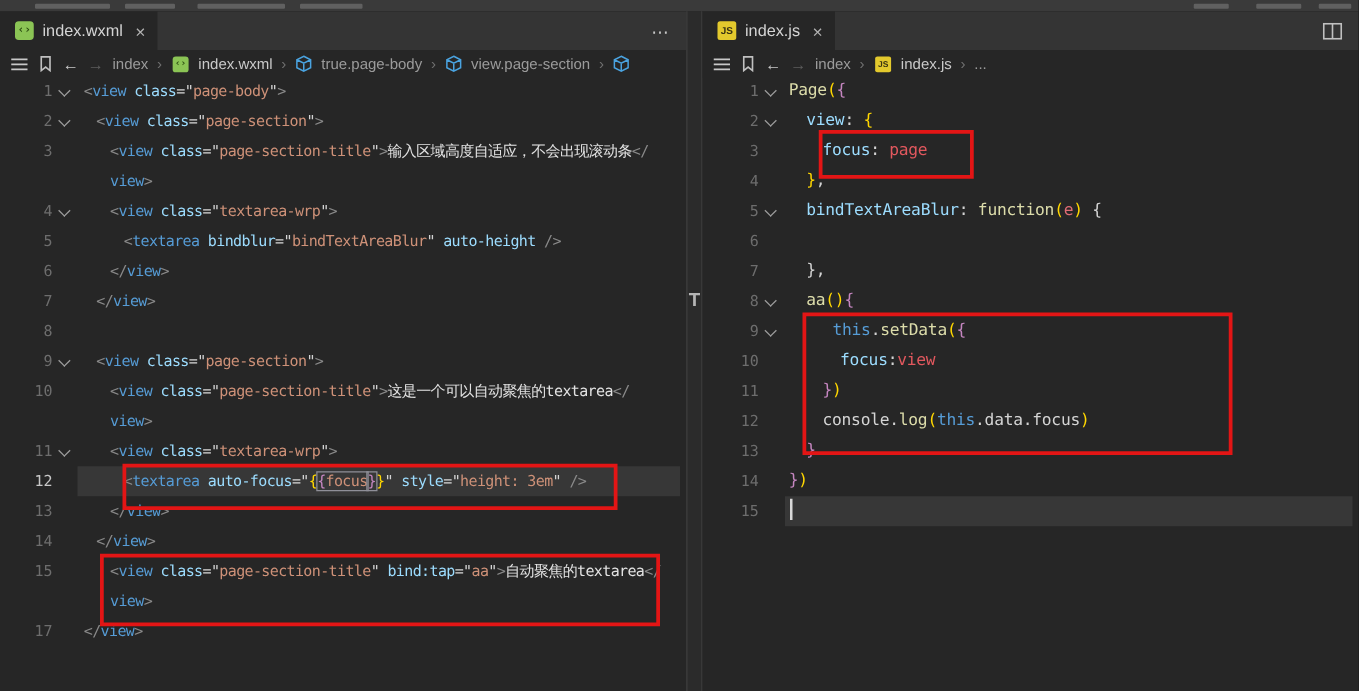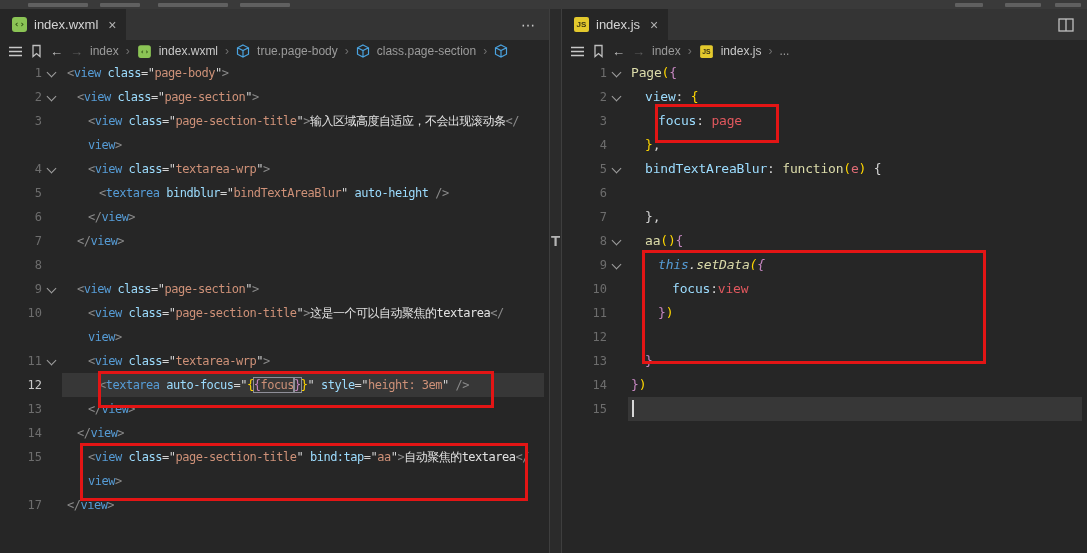--- a/index.html
+++ b/index.html
@@ -95,21 +95,21 @@
       <span class="crumb bc-file">index.wxml</span>
       <span class="sep">›</span>
       <svg class="bicon" width="14" height="14" viewBox="0 0 14 14">
           <path d="M7 1l5.5 2.8v6.4L7 13 1.5 10.2V3.8z M1.5 3.8L7 6.6l5.5-2.8 M7 6.6V13" stroke="#4aa3e0" stroke-width="1.2" fill="none"></path>
         </svg>
       <span class="crumb">true.page-body</span>
       <span class="sep">›</span>
       <svg class="bicon" width="14" height="14" viewBox="0 0 14 14">
           <path d="M7 1l5.5 2.8v6.4L7 13 1.5 10.2V3.8z M1.5 3.8L7 6.6l5.5-2.8 M7 6.6V13" stroke="#4aa3e0" stroke-width="1.2" fill="none"></path>
         </svg>
-      <span class="crumb">class.page-section</span>
+      <span class="crumb">view.page-section</span>
       <span class="sep">›</span>
       <svg class="bicon" width="14" height="14" viewBox="0 0 14 14">
           <path d="M7 1l5.5 2.8v6.4L7 13 1.5 10.2V3.8z M1.5 3.8L7 6.6l5.5-2.8 M7 6.6V13" stroke="#4aa3e0" stroke-width="1.2" fill="none"></path>
         </svg>
     </div>
   <div class="crow" style="top: 52px;">
         <span class="lnum" style="width: 42px;">1</span>
         <span class="chev" style="left: 48px;"></span>
         <span class="ltxt" style="left: 67px;"><span style="color: rgb(138, 138, 138);">&lt;</span><span style="color: rgb(86, 156, 214);">view</span><span style="color: rgb(212, 212, 212);"> </span><span style="color: rgb(156, 220, 254);">class</span><span style="color: rgb(212, 212, 212);">="</span><span style="color: rgb(206, 145, 120);">page-body</span><span style="color: rgb(212, 212, 212);">"</span><span style="color: rgb(138, 138, 138);">&gt;</span></span>
       </div>
@@ -259,32 +259,33 @@
         <span class="ltxt" style="left: 83px;"><span style="color: rgb(212, 212, 212);">},</span></span>
       </div>
       <div class="crow" style="top: 220px;">
         <span class="lnum" style="width: 45px;">8</span>
         <span class="chev" style="left: 51px;"></span>
         <span class="ltxt" style="left: 83px;"><span style="color: rgb(220, 220, 170);">aa</span><span style="color: rgb(255, 215, 0);">()</span><span style="color: rgb(197, 134, 192);">{</span></span>
       </div>
       <div class="crow" style="top: 244px;">
         <span class="lnum" style="width: 45px;">9</span>
         <span class="chev" style="left: 51px;"></span>
-        <span class="ltxt" style="left: 96px; font-style: italic;"><span style="color: rgb(86, 156, 214);">this</span><span style="color: rgb(212, 212, 212);">.</span><span style="color: rgb(220, 220, 170);">setData</span><span style="color: rgb(255, 215, 0);">(</span><span style="color: rgb(197, 134, 192);">{</span></span>
+        <span class="ltxt" style="left: 104px;"><span style="color: rgb(86, 156, 214);">this</span><span style="color: rgb(212, 212, 212);">.</span><span style="color: rgb(220, 220, 170);">setData</span><span style="color: rgb(255, 215, 0);">(</span><span style="color: rgb(197, 134, 192);">{</span></span>
       </div>
       <div class="crow" style="top: 268px;">
         <span class="lnum" style="width: 45px;">10</span>
         <span class="ltxt" style="left: 110px;"><span style="color: rgb(156, 220, 254);">focus</span><span style="color: rgb(212, 212, 212);">:</span><span style="color: rgb(226, 88, 94);">view</span></span>
       </div>
       <div class="crow" style="top: 292px;">
         <span class="lnum" style="width: 45px;">11</span>
         <span class="ltxt" style="left: 96px;"><span style="color: rgb(197, 134, 192);">}</span><span style="color: rgb(255, 215, 0);">)</span></span>
       </div>
       <div class="crow" style="top: 316px;">
         <span class="lnum" style="width: 45px;">12</span>
+        <span class="ltxt" style="left: 96px;"><span style="color: rgb(212, 212, 212);">console.</span><span style="color: rgb(220, 220, 170);">log</span><span style="color: rgb(255, 215, 0);">(</span><span style="color: rgb(86, 156, 214);">this</span><span style="color: rgb(212, 212, 212);">.data.focus</span><span style="color: rgb(255, 215, 0);">)</span></span>
       </div>
       <div class="crow" style="top: 340px;">
         <span class="lnum" style="width: 45px;">13</span>
         <span class="ltxt" style="left: 83px;"><span style="color: rgb(197, 134, 192);">}</span></span>
       </div>
       <div class="crow" style="top: 364px;">
         <span class="lnum" style="width: 45px;">14</span>
         <span class="ltxt" style="left: 69px;"><span style="color: rgb(197, 134, 192);">}</span><span style="color: rgb(255, 215, 0);">)</span></span>
       </div>
       <div class="crow" style="top: 388px;">

